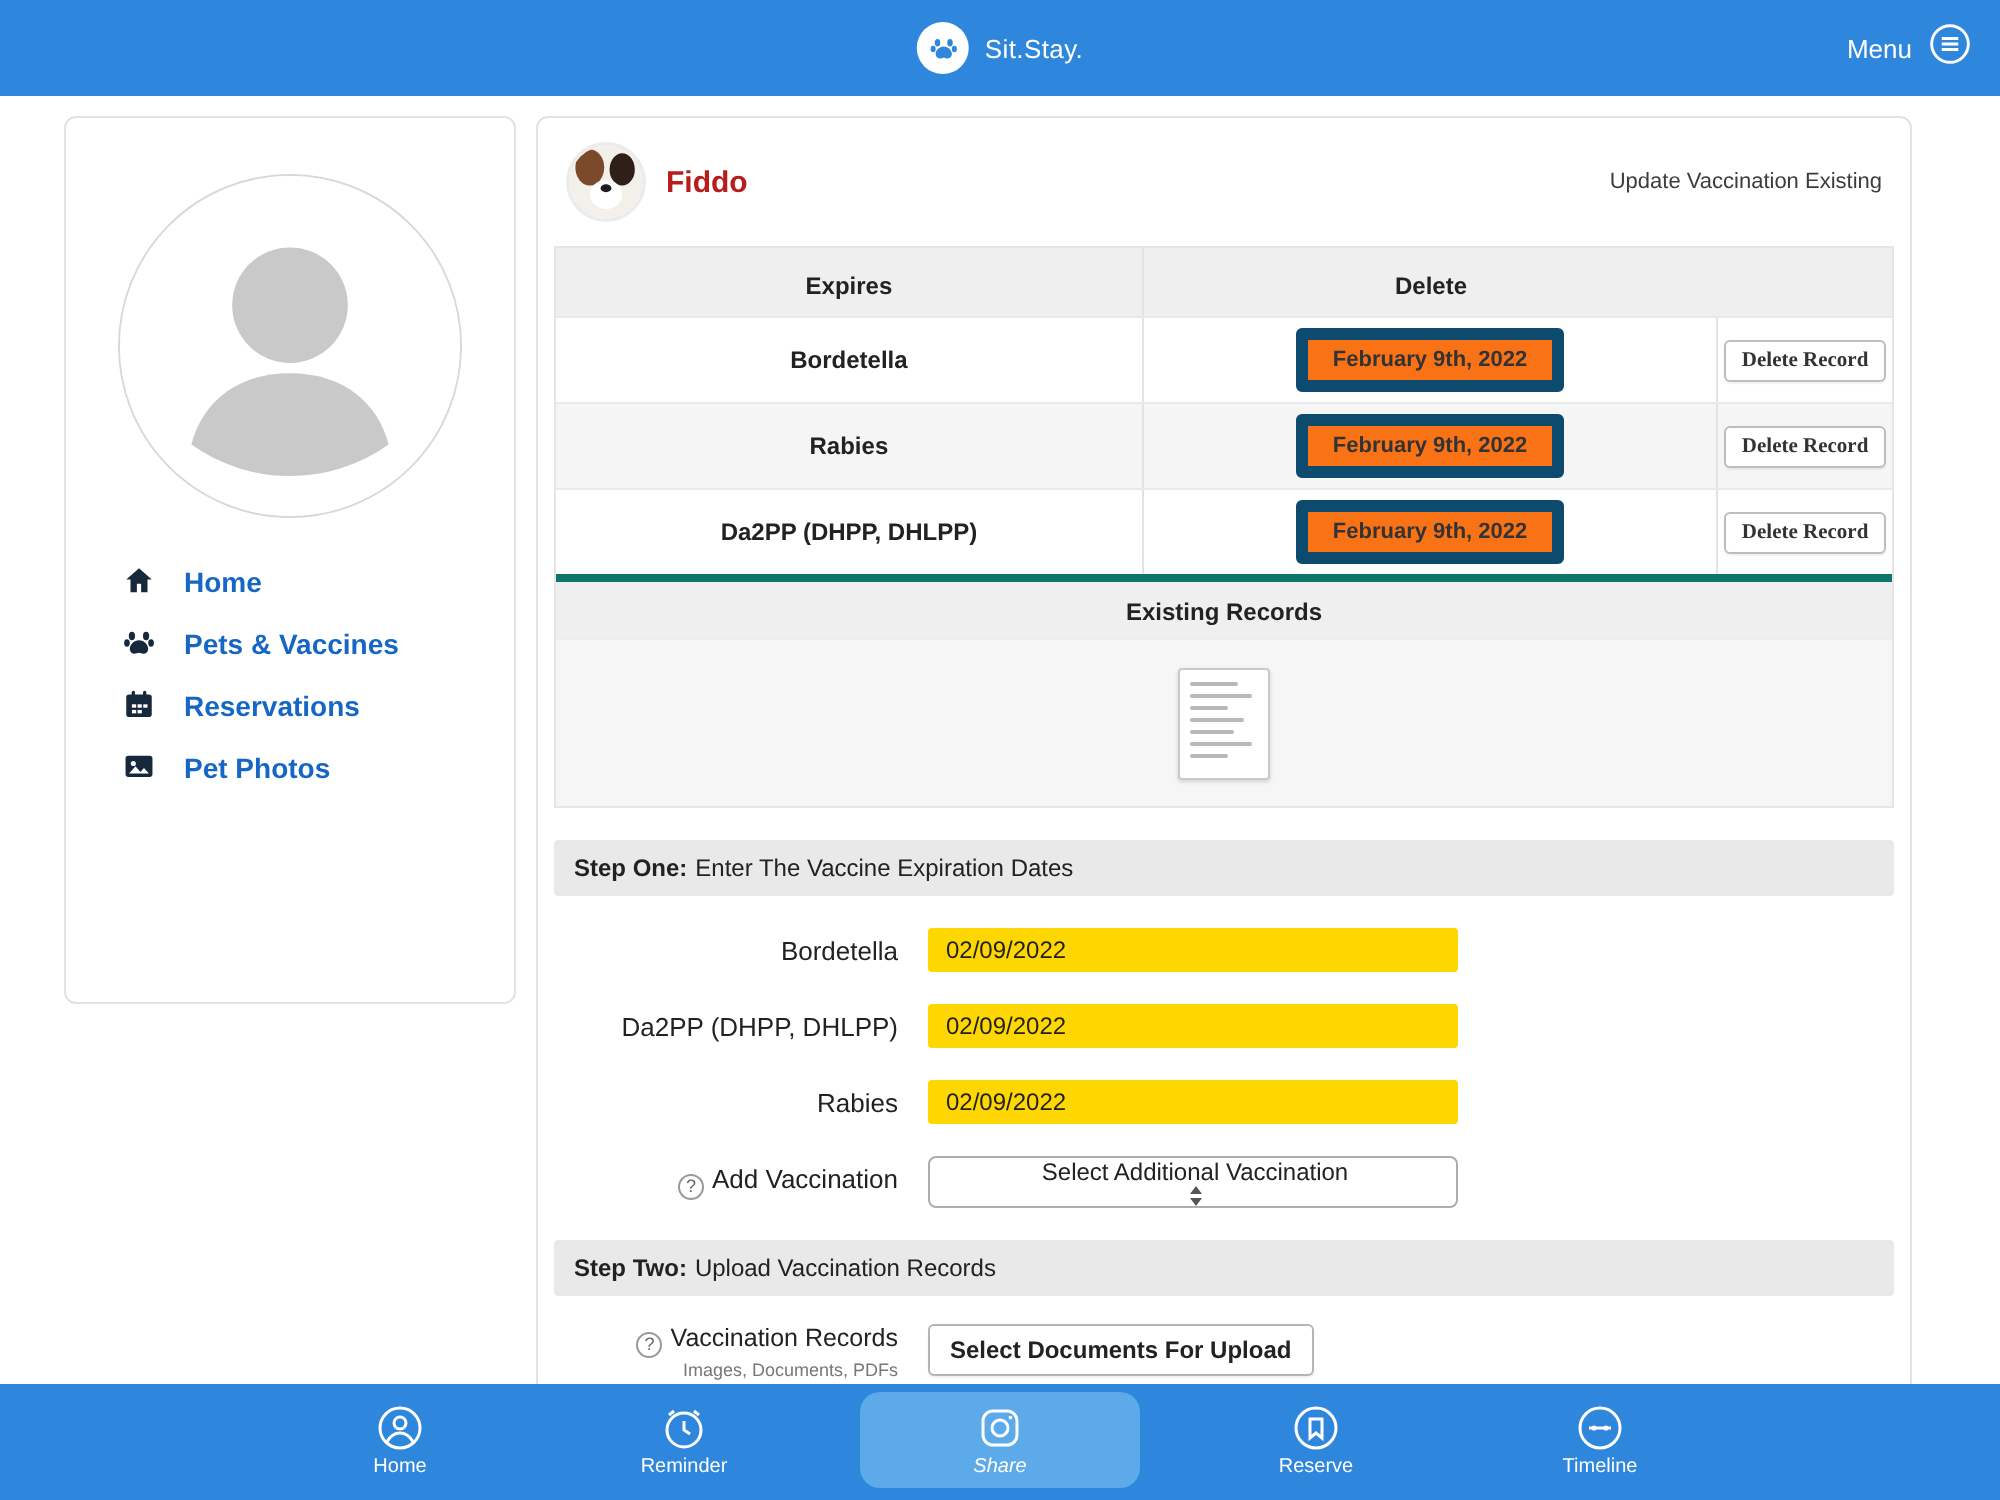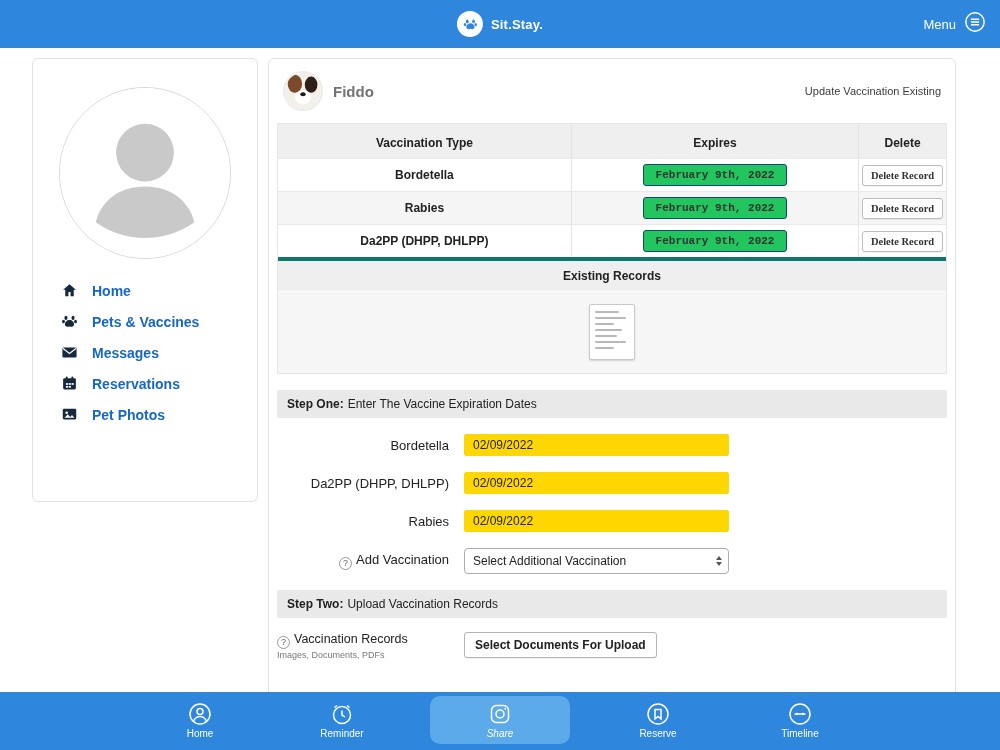--- a/index.html
+++ b/index.html
@@ -6,21 +6,21 @@
   html,body { width:1000px; height:750px; }
   body { font-family:"Liberation Sans", sans-serif; background:#fff; overflow:hidden; }
   .app { position:relative; width:1000px; height:750px; background:#fff; overflow:hidden; }
 
   
   .topbar { position:absolute; top:0; left:0; right:0; height:48px; background:#2e86dd;
             display:flex; align-items:center; }
   .brand { position:absolute; left:50%; transform:translateX(-50%); display:flex; align-items:center; gap:8px; }
   .logo-circle { width:26px; height:26px; background:#fff; border-radius:50%;
                  display:flex; align-items:center; justify-content:center; }
-  .brand-text { color:#fff; font-size:13px; font-weight:bold; letter-spacing:.2px; }
+  .brand-text { color:#fff; font-size:13px; font-weight:normal; letter-spacing:.2px; }
   .menu-wrap { margin-left:auto; display:flex; align-items:center; gap:8px; padding-right:14px; color:#fff; }
   .menu-label { font-size:13px; }
 
   
   .content { position:absolute; top:48px; left:0; right:0; bottom:58px; background:#fff;
              display:flex; gap:10px; padding:10px 44px 0 32px; overflow:hidden; }
 
   
   .sidebar { width:226px; flex:none; background:#fff; border:1px solid #e2e2e2; border-radius:6px;
              height:444px; padding:10px; }
@@ -33,34 +33,34 @@
   .side-nav { margin-top:16px; padding:0 4px; }
   .nav-row { display:flex; align-items:center; gap:14px; padding:7px 4px 7px 14px; cursor:pointer; }
   .nav-row .icon { width:17px; height:17px; flex:none; display:flex; }
   .nav-row .lbl { font-size:14px; font-weight:bold; color:#1667c5; }
 
   
   .main-card { flex:1; background:#fff; border:1px solid #e2e2e2; border-radius:6px; min-height:820px; }
   .pet-header { display:flex; align-items:center; padding:12px 14px 8px; }
   .pet-avatar { width:40px; height:40px; border-radius:50%; border:2px solid #ececec; overflow:hidden; flex:none; }
   .pet-avatar svg { display:block; }
-  .pet-name { margin-left:10px; font-size:15px; font-weight:bold; color:#737373; }
+  .pet-name { margin-left:10px; font-size:15px; font-weight:bold; color:#b91c1c; }
   .update-link { margin-left:auto; font-size:11px; color:#3c3c3c; cursor:pointer; }
 
   
   .table-wrap { margin:4px 8px 0; background:#efefef; border:1px solid #e6e6e6; }
   .t-row { display:grid; grid-template-columns:44% 43% 13%; }
   .t-head .cell { padding:12px 0 8px; font-size:12px; font-weight:bold; color:#222; text-align:center; }
   .t-data { border-top:1px solid #e9e9e9; background:#fff; }
   .t-data.alt { background:#f5f5f5; }
   .t-data .cell { padding:5px 0; display:flex; align-items:center; justify-content:center; }
   .cell.sep { border-right:1px solid #e3e3e3; }
   .cell-type { font-size:12px; font-weight:bold; color:#222; }
-  .date-chip { background:#22c55e; border:1px solid #0c4a6e; border-radius:3px; padding:4px 12px;
-               font-size:11px; font-weight:bold; color:#333; cursor:pointer; font-family:Liberation Mono, monospace; }
+  .date-chip { background:#f97316; border:6px solid #0c4a6e; border-radius:3px; padding:4px 12px;
+               font-size:11px; font-weight:bold; color:#333; cursor:pointer; font-family:Liberation Sans, sans-serif; }
   .delete-btn { background:#fff; border:1px solid #bdbdbd; border-radius:3px; padding:4px 8px;
                 font-size:10.5px; font-weight:bold; color:#333; cursor:pointer; font-family:Liberation Serif, serif;
                 box-shadow:0 1px 1px rgba(0,0,0,.06); }
   .existing-head { border-top:4px solid #0f766e; background:#efefef; text-align:center;
                    font-size:12px; font-weight:bold; color:#222; padding:8px 0 6px; }
   .records-area { background:#f6f6f6; border-top:1px solid #ededed; height:84px;
                   display:flex; align-items:center; justify-content:center; }
   .doc-thumb { width:46px; height:56px; background:#fff; border:1px solid #c9c9c9; border-radius:2px;
                padding:6px 5px; box-shadow:0 1px 2px rgba(0,0,0,.15); cursor:pointer; }
   .doc-line { height:2px; background:#b9b9b9; margin-bottom:4px; border-radius:1px; }
@@ -76,30 +76,30 @@
   .form { padding:0 8px; }
   .f-row { display:flex; align-items:center; margin-top:16px; }
   .f-label { width:172px; flex:none; text-align:right; font-size:13px; color:#222; }
   .f-input { margin-left:15px; width:265px; background:#ffd700; border:1px solid #ffd700;
              border-radius:2px; padding:4px 8px; font-size:12px; color:#222; font-family:inherit; height:22px; }
   .help { display:inline-flex; width:13px; height:13px; border:1px solid #999; border-radius:50%;
           font-size:9px; color:#666; align-items:center; justify-content:center; margin-right:4px;
           vertical-align:-2px; }
   .select-box { margin-left:15px; width:265px; height:26px; background:#fff; border:1px solid #adadad;
                 border-radius:4px; display:flex; align-items:center; justify-content:space-between;
-                padding:0 6px 0 8px; font-size:12px; color:#222; cursor:pointer; }
+                padding:0 6px 0 8px; font-size:12px; color:#222; cursor:pointer;flex-direction:column; }
   .arrows { display:flex; flex-direction:column; align-items:center; gap:2px; }
   .arr-up { width:0; height:0; border-left:3.5px solid transparent; border-right:3.5px solid transparent;
             border-bottom:4.5px solid #555; }
   .arr-dn { width:0; height:0; border-left:3.5px solid transparent; border-right:3.5px solid transparent;
             border-top:4.5px solid #555; }
 
   
   .upload-row { display:flex; align-items:flex-start; padding:14px 8px 0; }
-  .upload-left { width:172px; flex:none; }
+  .upload-left { width:172px; flex:none; text-align:right; }
   .upload-title { font-size:12.5px; color:#222; }
   .upload-hint { font-size:9px; color:#777; line-height:1.5; }
   .upload-btn { margin-left:15px; background:#fff; border:1px solid #b5b5b5; border-radius:3px;
                 padding:5px 10px; font-size:12px; font-weight:bold; color:#222; cursor:pointer;
                 font-family:inherit; box-shadow:0 1px 1px rgba(0,0,0,.06); }
 
   
   .bottombar { position:absolute; bottom:0; left:0; right:0; height:58px; background:#2e86dd;
                display:flex; justify-content:center; align-items:flex-start; gap:34px; padding-top:4px; }
   .bnav-item { width:108px; display:flex; flex-direction:column; align-items:center; gap:2px;
@@ -160,29 +160,20 @@
           <span class="icon">
             <svg viewBox="0 0 24 24" width="17" height="17" fill="#16293c">
                 <ellipse cx="7" cy="7" rx="2.2" ry="3"></ellipse>
                 <ellipse cx="17" cy="7" rx="2.2" ry="3"></ellipse>
                 <ellipse cx="3.5" cy="12" rx="2" ry="2.6"></ellipse>
                 <ellipse cx="20.5" cy="12" rx="2" ry="2.6"></ellipse>
                 <path d="M12 10c3.5 0 6.5 3 6.5 6 0 2.2-1.6 3.5-3.3 3.5-1.2 0-2.1-.6-3.2-.6s-2 .6-3.2.6c-1.7 0-3.3-1.3-3.3-3.5 0-3 3-6 6.5-6z"></path>
               </svg>
           </span>
           <span class="lbl">Pets &amp; Vaccines</span>
-        </div>
-        <div class="nav-row">
-          <span class="icon">
-            <svg viewBox="0 0 24 24" width="17" height="17">
-                <rect x="2" y="5" width="20" height="14" rx="1.5" fill="#16293c"></rect>
-                <path d="M2.5 6l9.5 7.5L21.5 6" stroke="#fff" stroke-width="1.6" fill="none"></path>
-              </svg>
-          </span>
-          <span class="lbl">Messages</span>
         </div>
         <div class="nav-row">
           <span class="icon">
             <svg viewBox="0 0 24 24" width="17" height="17">
                 <rect x="3" y="4.5" width="18" height="16" rx="2" fill="#16293c"></rect>
                 <rect x="6.8" y="2" width="2.4" height="5" rx="1.1" fill="#16293c"></rect>
                 <rect x="14.8" y="2" width="2.4" height="5" rx="1.1" fill="#16293c"></rect>
                 <g fill="#fff">
                   <rect x="7" y="11.5" width="3" height="2.4"></rect>
                   <rect x="11" y="11.5" width="3" height="2.4"></rect>
@@ -218,21 +209,20 @@
               <ellipse cx="20" cy="27" rx="9" ry="8" fill="#fff"></ellipse>
               <ellipse cx="20" cy="23.5" rx="3" ry="2.2" fill="#1b1b1b"></ellipse>
             </svg>
         </span>
         <span class="pet-name">Fiddo</span>
         <span class="update-link">Update Vaccination Existing</span>
       </div>
 
       <div class="table-wrap">
         <div class="t-row t-head">
-          <div class="cell sep">Vaccination Type</div>
           <div class="cell sep">Expires</div>
           <div class="cell">Delete</div>
         </div>
 
         <div class="t-row t-data">
           <div class="cell sep cell-type">Bordetella</div>
           <div class="cell sep">
             <button class="date-chip">February 9th, 2022</button>
           </div>
           <div class="cell">

